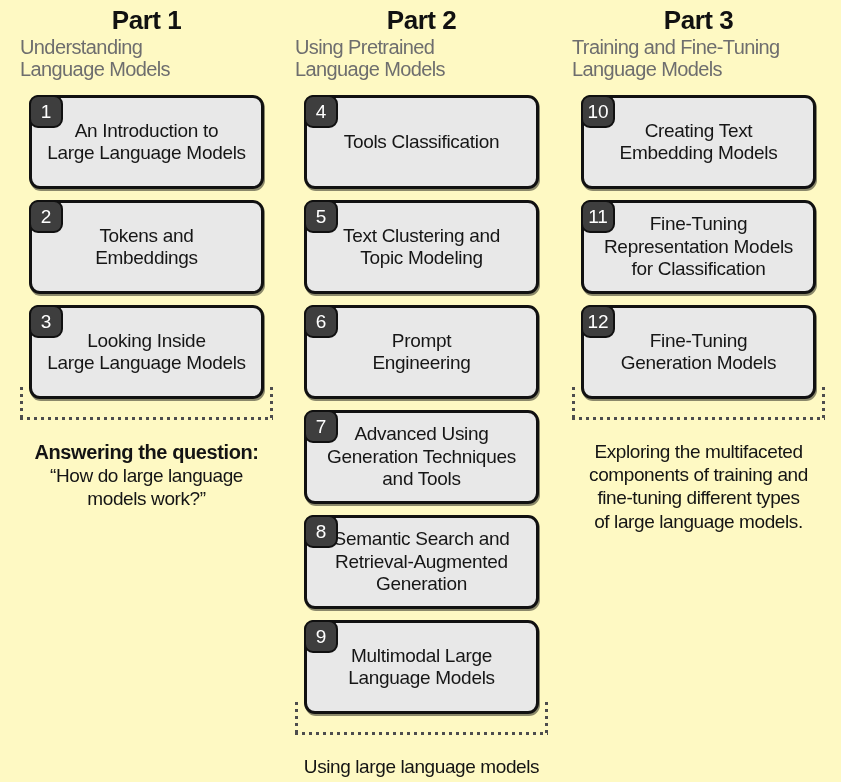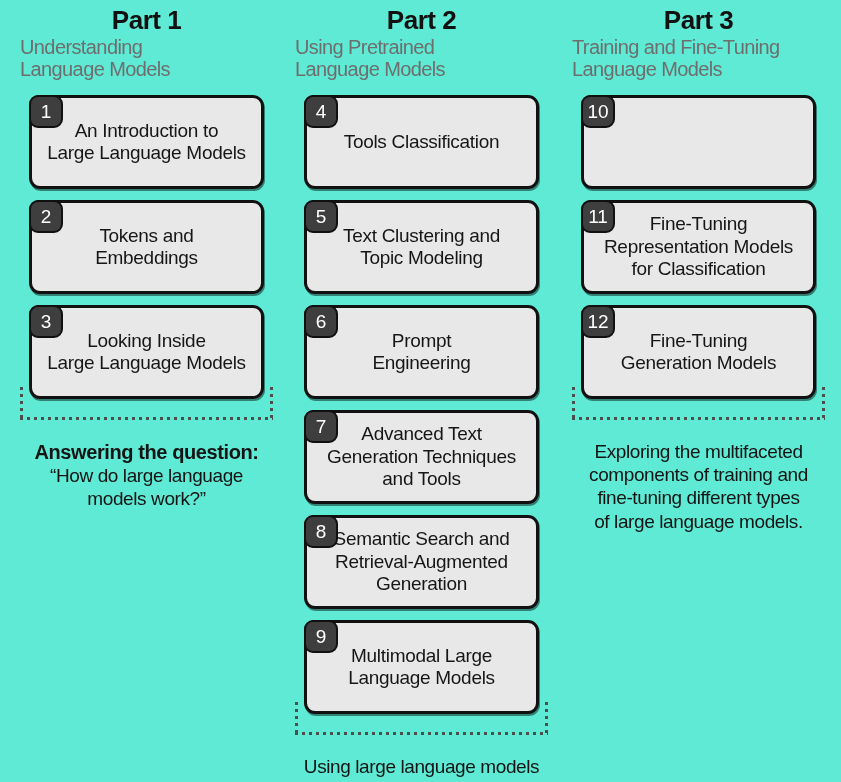--- a/index.html
+++ b/index.html
@@ -1,17 +1,17 @@
 <!DOCTYPE html>
 <html><head>
 <meta charset="utf-8">
 <style>
   html,body { margin:0; padding:0; background:#fff; }
   .canvas {
-    position:relative; width:841px; height:782px; background:#5eead4;
+    position:relative; width:841px; height:782px; background:#fef9c3;
     font-family:"Liberation Sans", sans-serif; overflow:hidden;
   }
   .column { position:absolute; top:0; width:253px; }
   .col-1 { left:20px; }
   .col-2 { left:295px; }
   .col-3 { left:572px; }
 
   .part-header { height:95px; box-sizing:border-box; padding-top:7px; }
   .part-title {
     font-size:26px; font-weight:bold; color:#111; text-align:center;
@@ -110,21 +110,21 @@
       <span class="chapter-title">Text Clustering and
 Topic Modeling</span>
     </div>
     <div class="chapter-box">
       <span class="badge">6</span>
       <span class="chapter-title">Prompt
 Engineering</span>
     </div>
     <div class="chapter-box">
       <span class="badge">7</span>
-      <span class="chapter-title">Advanced Text
+      <span class="chapter-title">Advanced Using
 Generation Techniques
 and Tools</span>
     </div>
     <div class="chapter-box">
       <span class="badge">8</span>
       <span class="chapter-title">Semantic Search and
 Retrieval-Augmented
 Generation</span>
     </div>
     <div class="chapter-box">
@@ -144,20 +144,22 @@
   </section>
 
   <section class="column col-3">
     <div class="part-header">
       <div class="part-title">Part 3</div>
       <div class="part-subtitle">Training and Fine-Tuning
 Language Models</div>
     </div>
     <div class="chapter-box">
       <span class="badge">10</span>
+      <span class="chapter-title">Creating Text
+Embedding Models</span>
     </div>
     <div class="chapter-box">
       <span class="badge">11</span>
       <span class="chapter-title">Fine-Tuning
 Representation Models
 for Classification</span>
     </div>
     <div class="chapter-box">
       <span class="badge">12</span>
       <span class="chapter-title">Fine-Tuning

